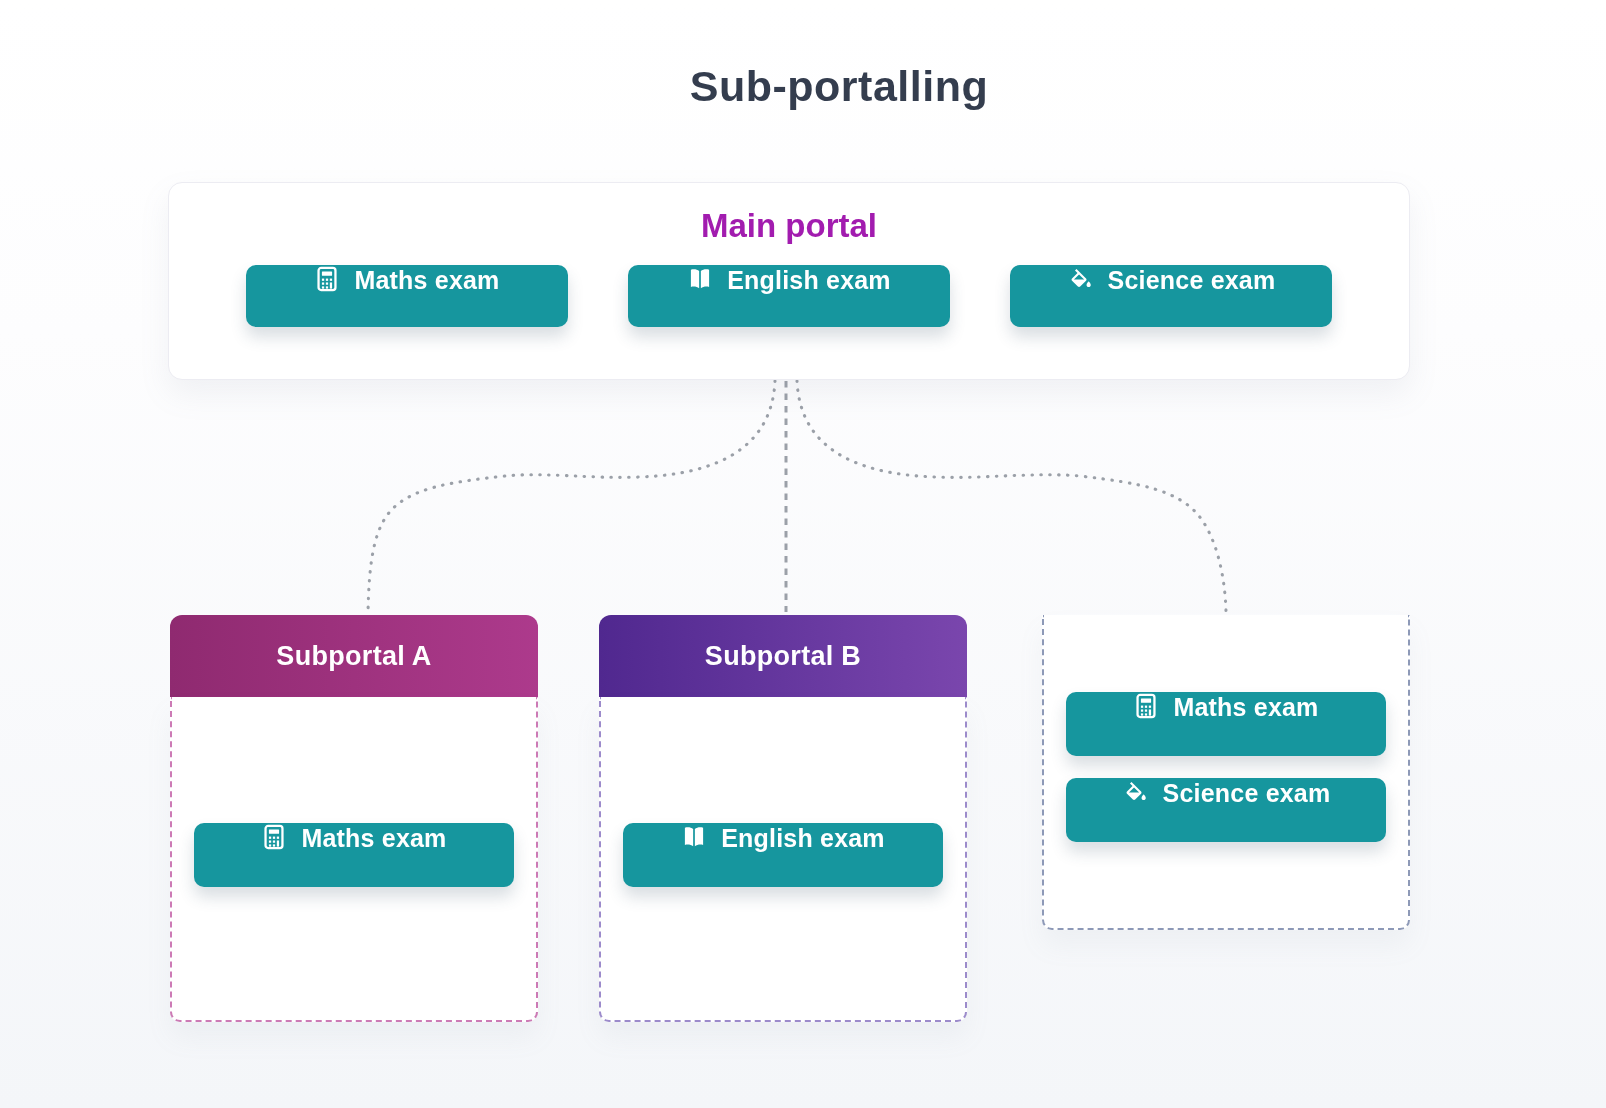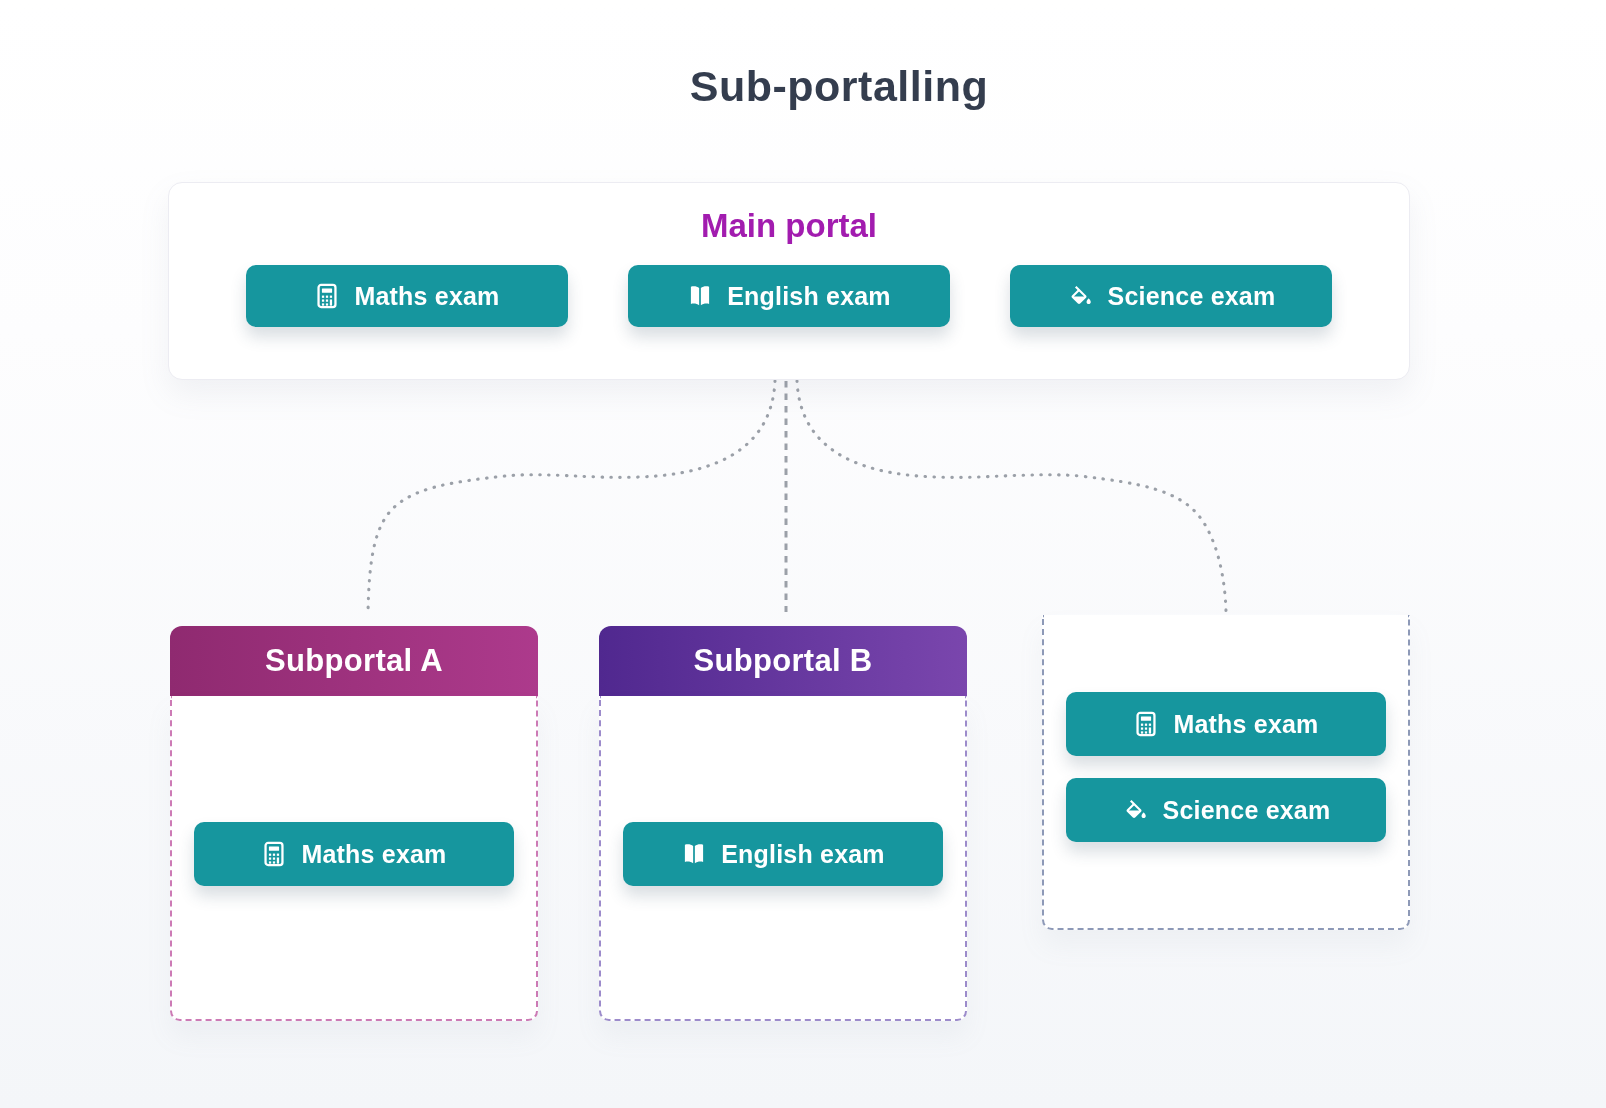--- a/index.html
+++ b/index.html
@@ -25,33 +25,32 @@
     box-shadow:0 14px 30px rgba(130,140,160,.10);
     box-sizing:border-box;
   }
   .main-title{margin:24px 0 0;text-align:center;font-size:33px;
     font-weight:700;color:#a21caf;}
   .btn-row{display:flex;justify-content:center;gap:60px;margin-top:20px;}
 
   .exam-btn{
     height:62px;width:322px;background:var(--teal,#16969e);
     border:none;border-radius:10px;color:#fff;font-size:25px;font-weight:700;
-    font-family:inherit;display:flex;align-items:center;justify-content:center;
+    font-family:inherit;display:flex;align-items:flex-start;justify-content:center;
     gap:14px;cursor:pointer;box-shadow:0 10px 16px rgba(45,70,95,.18);
     letter-spacing:.2px;
   }
   .exam-btn .icon{display:flex;align-items:center;}
 
   .subcard{position:absolute;top:615px;width:368px;}
   .sub-a{left:170px;} .sub-b{left:599px;} .sub-c{left:1042px;}
   .subheader{
-    height:70px;border-radius:12px 12px 0 0;display:flex;align-items:center;
-    justify-content:center;color:#fff;font-size:31px;font-weight:700;
+    height:82px;border-radius:12px 12px 0 0;display:flex;align-items:center;
+    justify-content:center;color:#fff;font-size:27px;font-weight:700;
     letter-spacing:.3px;
-    margin-top:11px;
   }
   .subbody{
     position:relative;background:#fff;border:2px dashed #ccc;border-top:none;
     border-radius:0 0 10px 10px;box-sizing:border-box;
     box-shadow:0 16px 26px rgba(140,150,170,.08);
   }
   .sub-a .subbody,.sub-b .subbody{height:325px;}
   .sub-c .subbody{height:315px;}
   .subbody .exam-btn{position:absolute;left:50%;transform:translateX(-50%);
     width:320px;height:64px;}

